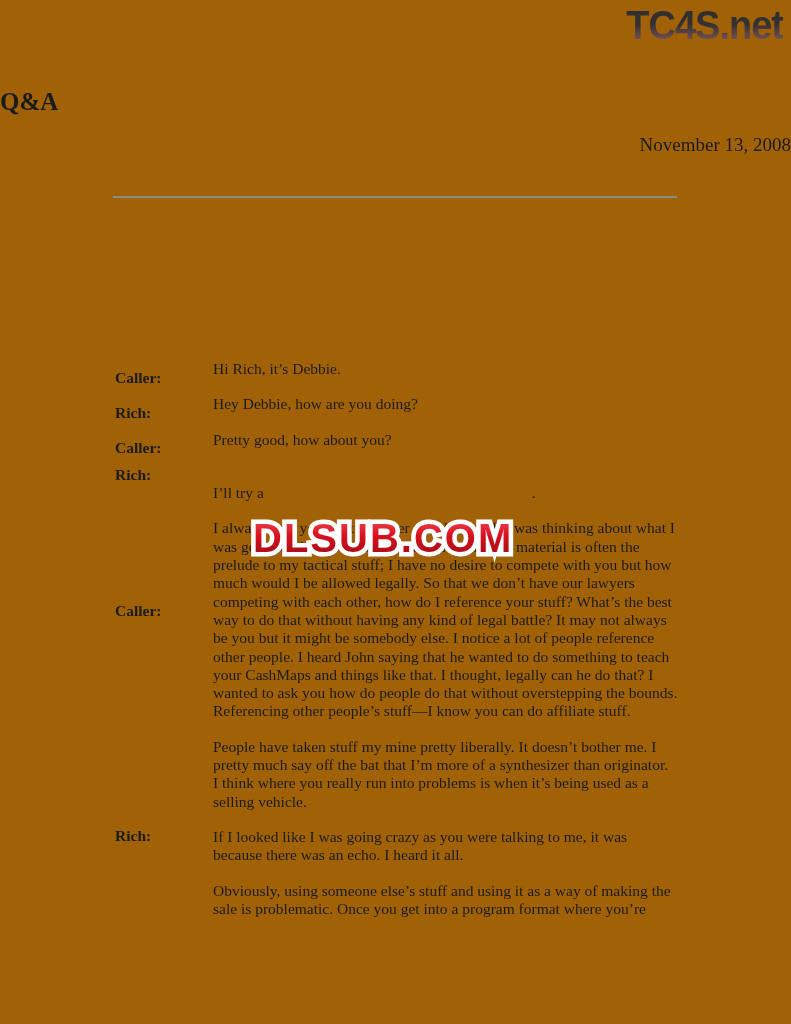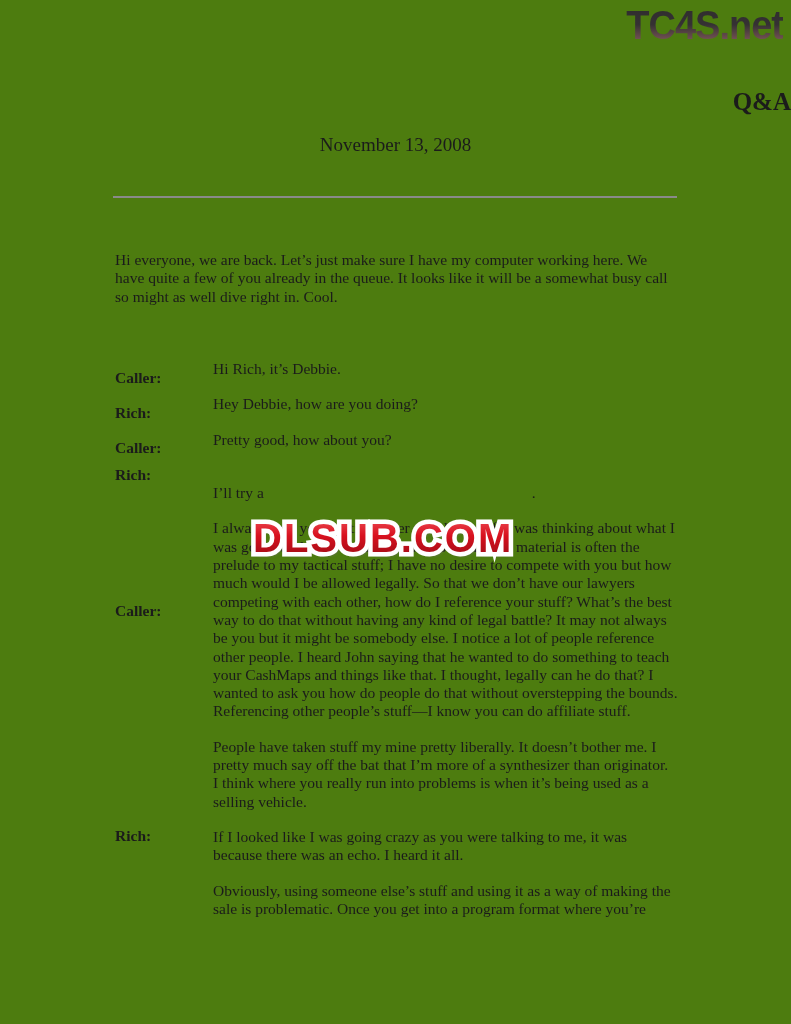--- a/index.html
+++ b/index.html
@@ -1,20 +1,20 @@
 <!DOCTYPE html>
 <html><head>
 <meta charset="utf-8">
 <style>
   html,body{margin:0;padding:0;background:#e9e9e9;}
   .page{
     position:relative;
     width:791px;height:1024px;
     margin:0 auto;
-    background:#4d7c0f;
+    background:#a16207;
     overflow:hidden;
     font-family:"Liberation Serif","DejaVu Serif",serif;
     color:#1b1b1b;
   }
 
   
   .tc4s-logo{
     position:absolute;top:3px;right:8px;
     font-family:"Liberation Sans","DejaVu Sans",sans-serif;
     font-weight:bold;font-size:38px;letter-spacing:-1px;
@@ -54,25 +54,25 @@
   @supports ((-webkit-background-clip:text) or (background-clip:text)){
     .traders-logo .fill{
       background:linear-gradient(180deg,#e0828a 0%,#c9545e 45%,#992731 100%);
       -webkit-background-clip:text;background-clip:text;color:transparent;
     }
   }
 
   
   .doc-title{
     position:absolute;top:88px;left:0;width:100%;
-    text-align:right;font-weight:bold;font-size:25px;
+    text-align:left;font-weight:bold;font-size:25px;
   }
   .doc-date{
     position:absolute;top:134px;left:0;width:100%;
-    text-align:center;font-size:19px;
+    text-align:right;font-size:19px;
   }
   .rule{
     position:absolute;top:196px;left:113px;width:564px;height:2px;
     background:#8a8a8a;border:none;
   }
   .intro{
     position:absolute;top:251px;left:115px;width:566px;
     font-size:15.5px;line-height:18.3px;white-space:pre-line;
   }
   .dialogue{
@@ -96,23 +96,20 @@
 <body>
 
 <div class="page">
 
   <div class="tc4s-logo">TC4S.net</div>
 
   <div class="doc-title">Q&amp;A</div>
   <div class="doc-date">November 13, 2008</div>
   <div class="rule"></div>
 
-  <div class="intro">Hi everyone, we are back. Let’s just make sure I have my computer working here. We
-have quite a few of you already in the queue. It looks like it will be a somewhat busy call
-so might as well dive right in. Cool.</div>
 
   <div class="dialogue">
       <div class="dlg-row">
     <div class="dlg-speaker">Caller:</div>
     <div class="dlg-text">
           <p class="para">Hi Rich, it’s Debbie.</p>
         </div>
   </div>
       <div class="dlg-row">
     <div class="dlg-speaker">Rich:</div>

